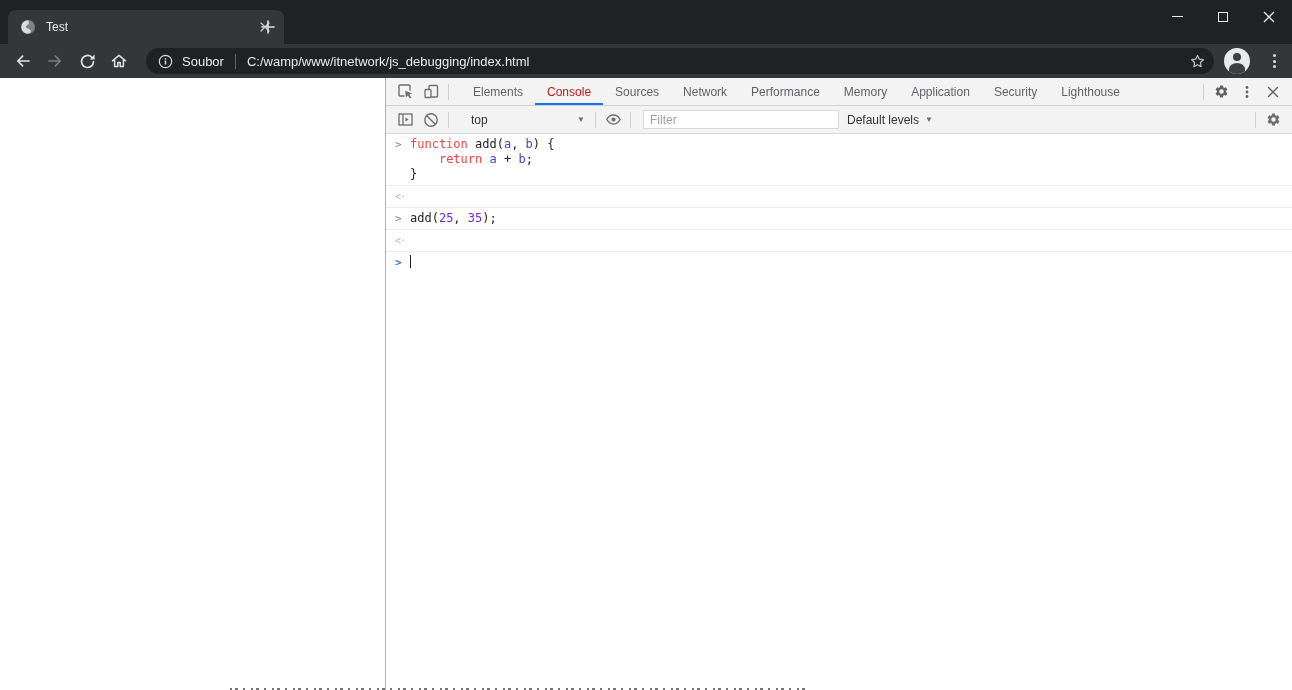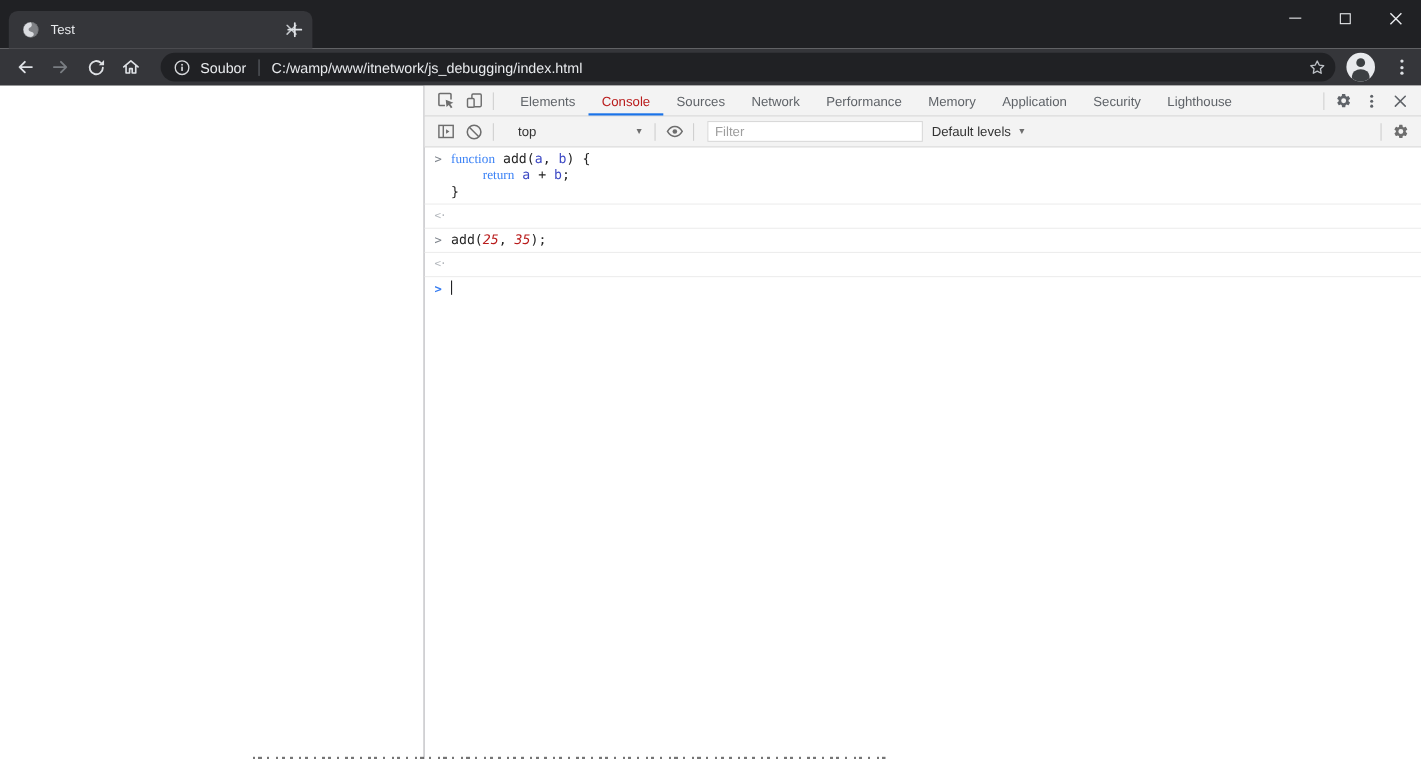--- a/index.html
+++ b/index.html
@@ -70,23 +70,23 @@
 
   
   .console-messages { font-family:"DejaVu Sans Mono","Liberation Mono",monospace; font-size:12px; color:#242424; }
   .entry { display:flex; border-bottom:1px solid #ededed; padding:3px 8px 3px 0; }
   .entry.prompt { border-bottom:none; }
   .gutter { flex:0 0 24px; padding-left:9px; line-height:15px; font-size:11px; color:#7d838b; }
   .entry.result .gutter, .entry.result-muted .gutter { color:#b3b7bc; font-size:10px; letter-spacing:-1px; }
   .entry.prompt .gutter { color:#367cf1; font-weight:bold; }
   .entry-body { flex:1 1 auto; }
   .code-line { white-space:pre; line-height:15px; }
-  .tk-kw  { color:#3b82f6;font-family:Liberation Serif, serif; }
+  .tk-kw  { color:#ef4444; }
   .tk-vr  { color:#3d49c4; }
-  .tk-num { color:#b91c1c;font-style:italic; }
+  .tk-num { color:#6d28d9; }
   .tk-pl  { color:#242424; }
   .tk-mut { color:#8a8a8a; }
   .caret { display:inline-block; width:1px; height:13px; background:#202124; vertical-align:-2px; }
 
   
   .bottom-sliver {
     position:absolute; left:230px; bottom:0; width:575px; height:2px; opacity:.75; z-index:5;
     background:repeating-linear-gradient(90deg,#474747 0 2px,transparent 2px 5px,#474747 5px 8px,transparent 8px 13px,#474747 13px 15px,transparent 15px 21px);
   }
 

